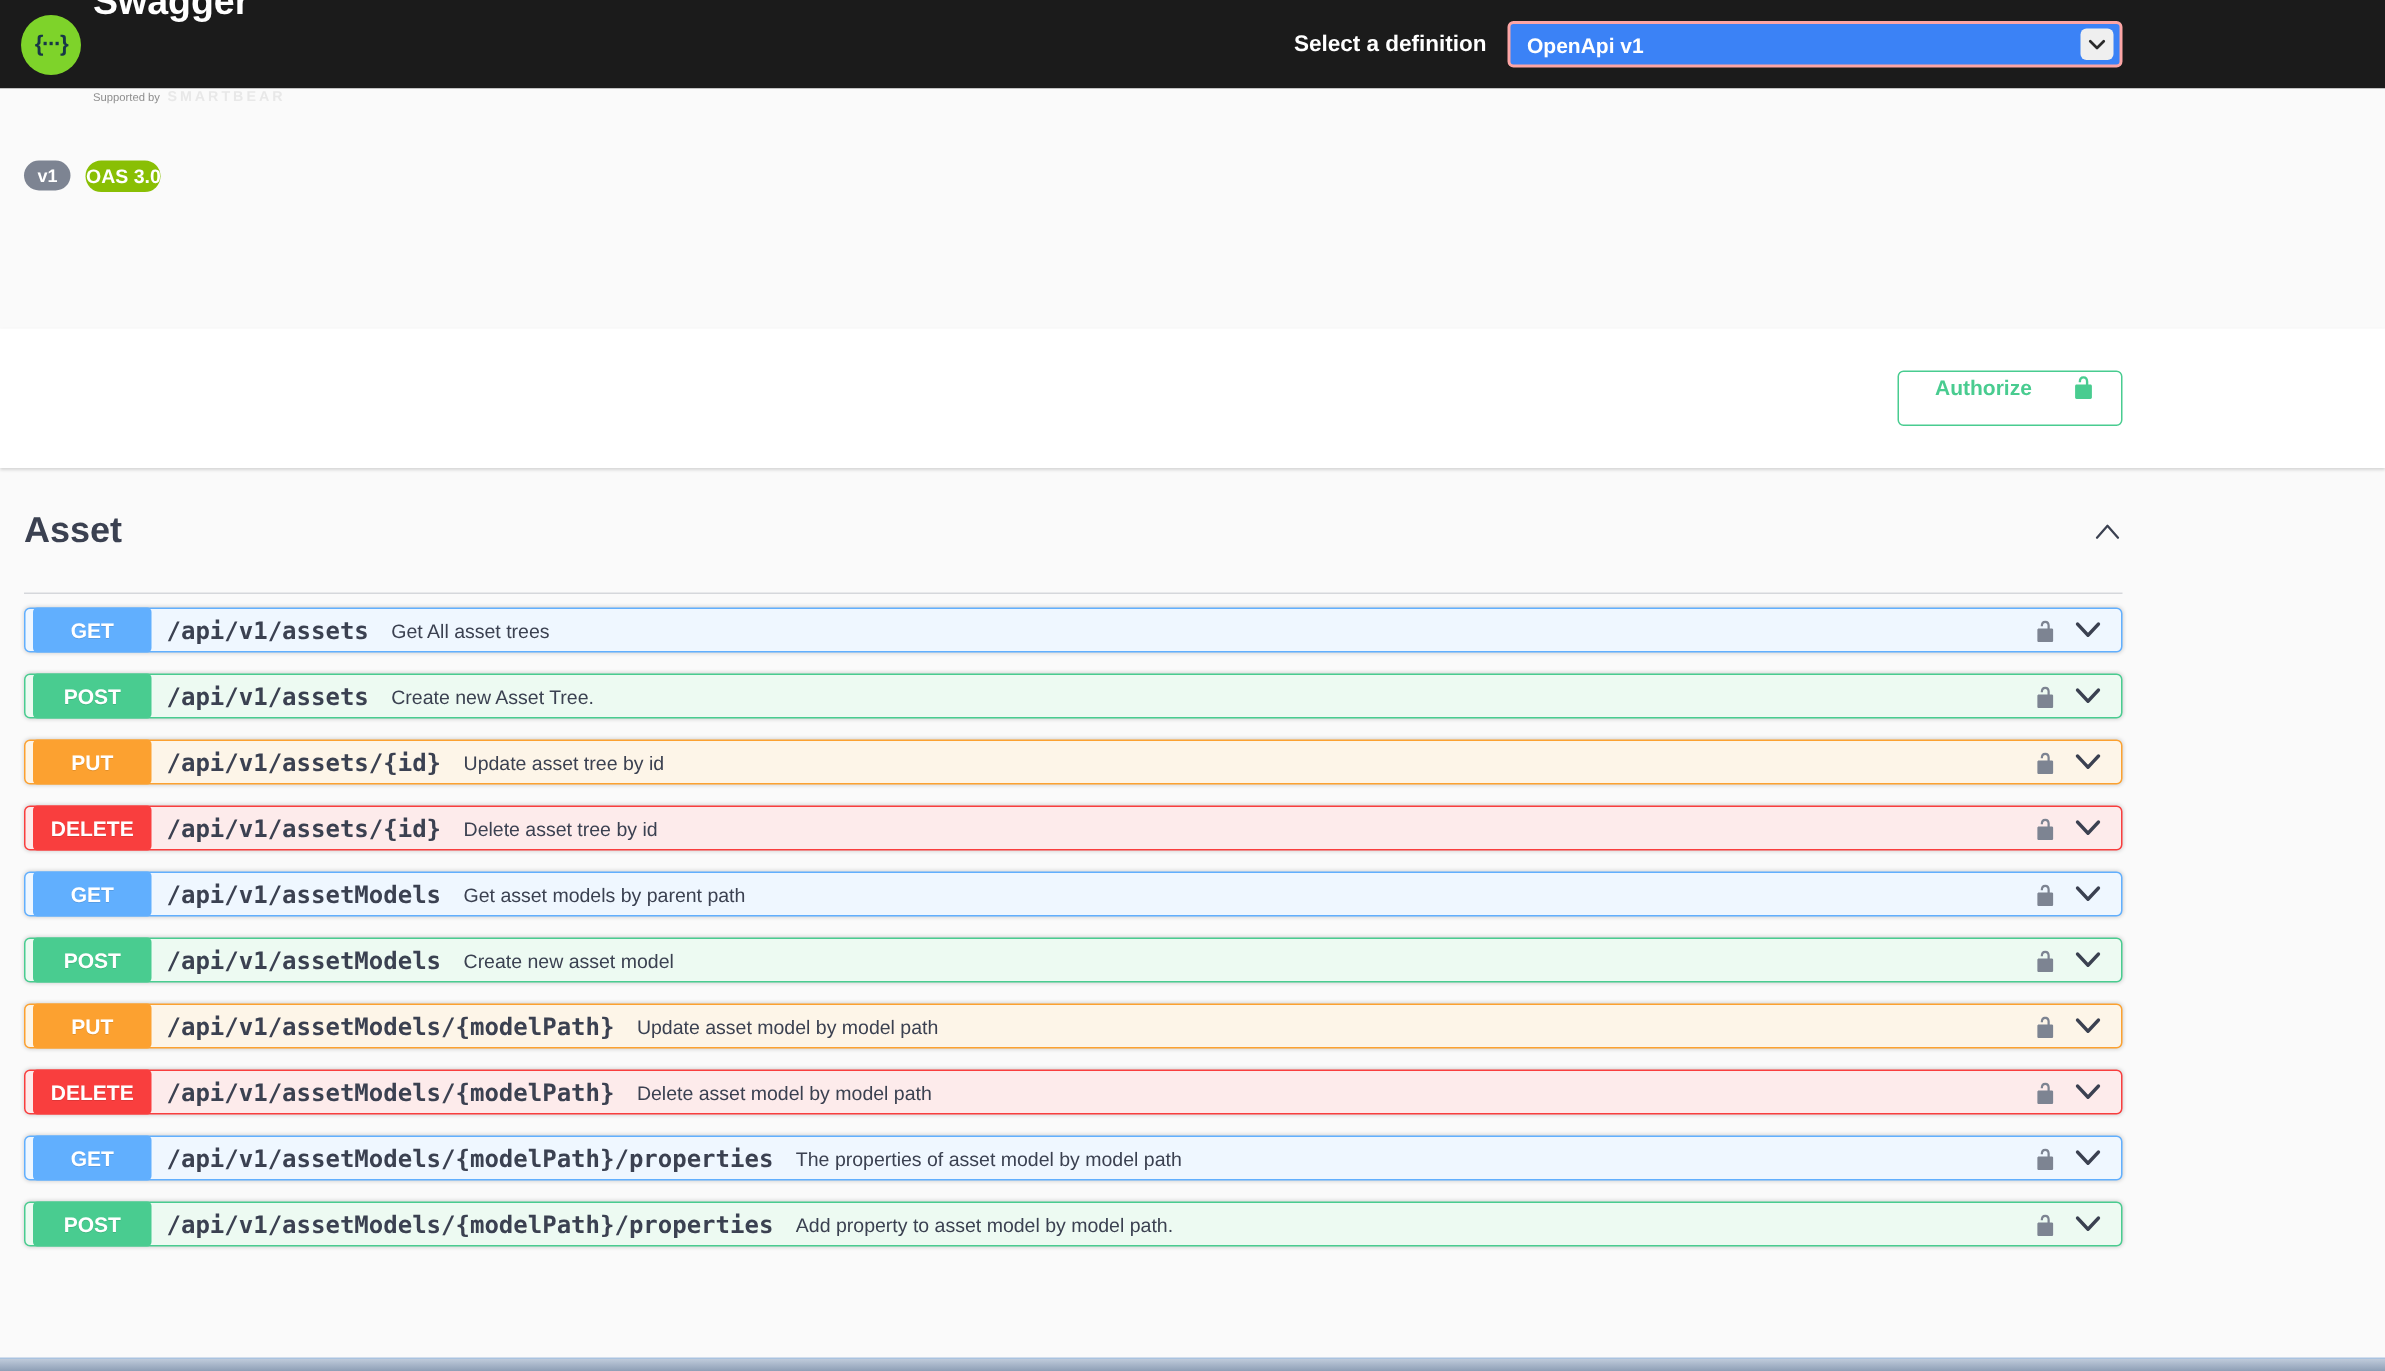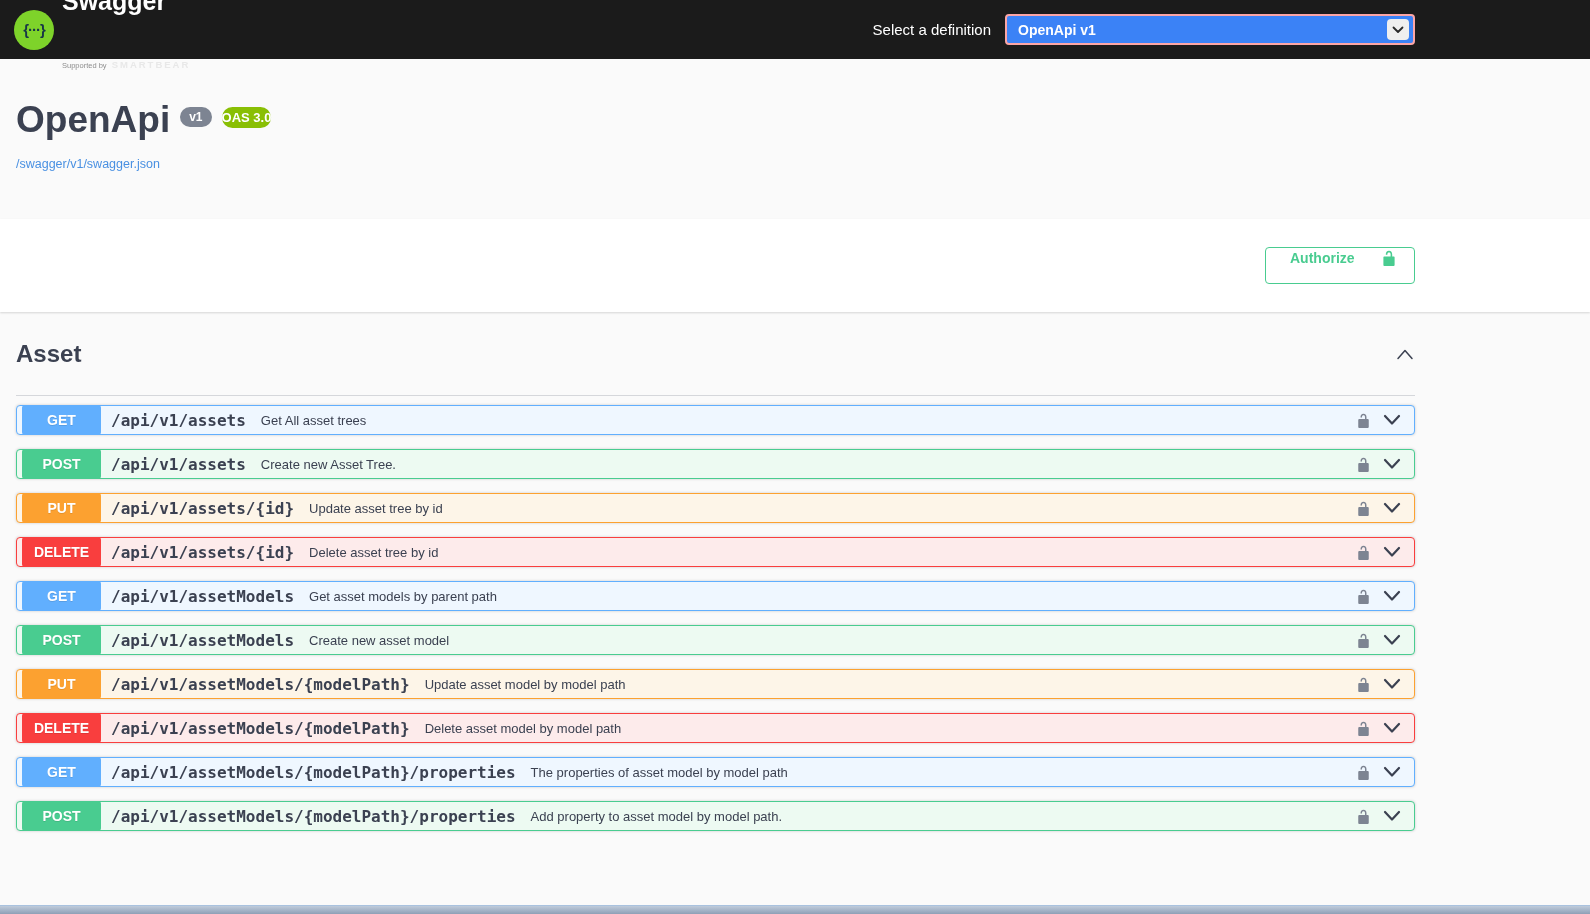--- a/index.html
+++ b/index.html
@@ -25,21 +25,21 @@
     color:#173647; font-weight:bold; font-size:15px; letter-spacing:-1px;
   }
   .logo-textstack { display:flex; flex-direction:column;gap:43px; }
   .logo-word { color:#ffffff; font-size:25px; font-weight:bold; line-height:1; }
   .logo-word sup { font-size:8px; color:#bbbbbb; font-weight:normal; }
   .logo-tagline { margin-top:2px; display:flex; align-items:baseline; gap:5px; }
   .tagline-prefix { color:#8e8e8e; font-size:7.5px; }
   .tagline-brand { color:#e8e8e8; font-size:9.5px; font-weight:bold; letter-spacing:2px; }
 
   .definition-group { margin-left:auto; display:flex; align-items:center; }
-  .definition-label { color:#ffffff; font-weight:normal; font-size:15px; margin-right:14px; white-space:nowrap; }
+  .definition-label { color:#ffffff; font-weight:bold; font-size:15px; margin-right:14px; white-space:nowrap; }
   .definition-select {
     width:410px; height:31px;
     border:2px solid #fca5a5; border-radius:4px;
     background:#3b82f6;
     display:flex; align-items:center;
     padding:0 4px 0 11px;
     cursor:pointer;
   }
   .definition-value { color:#ffffff; font-weight:bold; font-size:14px; }
   .definition-arrow-box {
@@ -143,26 +143,22 @@
         <svg width="12" height="8" viewBox="0 0 12 8">
             <path d="M1.5 1.5 L6 6 L10.5 1.5" fill="none" stroke="#2a2a2a" stroke-width="1.8" stroke-linecap="round" stroke-linejoin="round"></path>
           </svg>
       </span>
     </div>
   </div>
 </div>
 
 <div class="info-section">
   <div class="title-row">
-    <span class="api-title">OpenApi</span>
     <span class="badge version-badge">v1</span>
     <span class="badge oas-badge">OAS 3.0</span>
-  </div>
-  <div class="spec-link">
-    <a>/swagger/v1/swagger.json</a>
   </div>
 </div>
 
 <div class="scheme-container">
   <button class="authorize-btn">
     <span>Authorize</span>
     <svg width="16" height="18" viewBox="0 0 20 20">
         <path class="lock-green" d="M15.8 8H14V5.6C14 2.703 12.665 1 10 1 7.334 1 6 2.703 6 5.6V6h2v-.801C8 3.754 8.797 3 10 3c1.203 0 2 .754 2 2.199V8H4.2c-.662 0-1.2.538-1.2 1.2v9.6c0 .662.538 1.2 1.2 1.2h11.6c.662 0 1.2-.538 1.2-1.2V9.2c0-.662-.538-1.2-1.2-1.2z"></path>
       </svg>
   </button>

